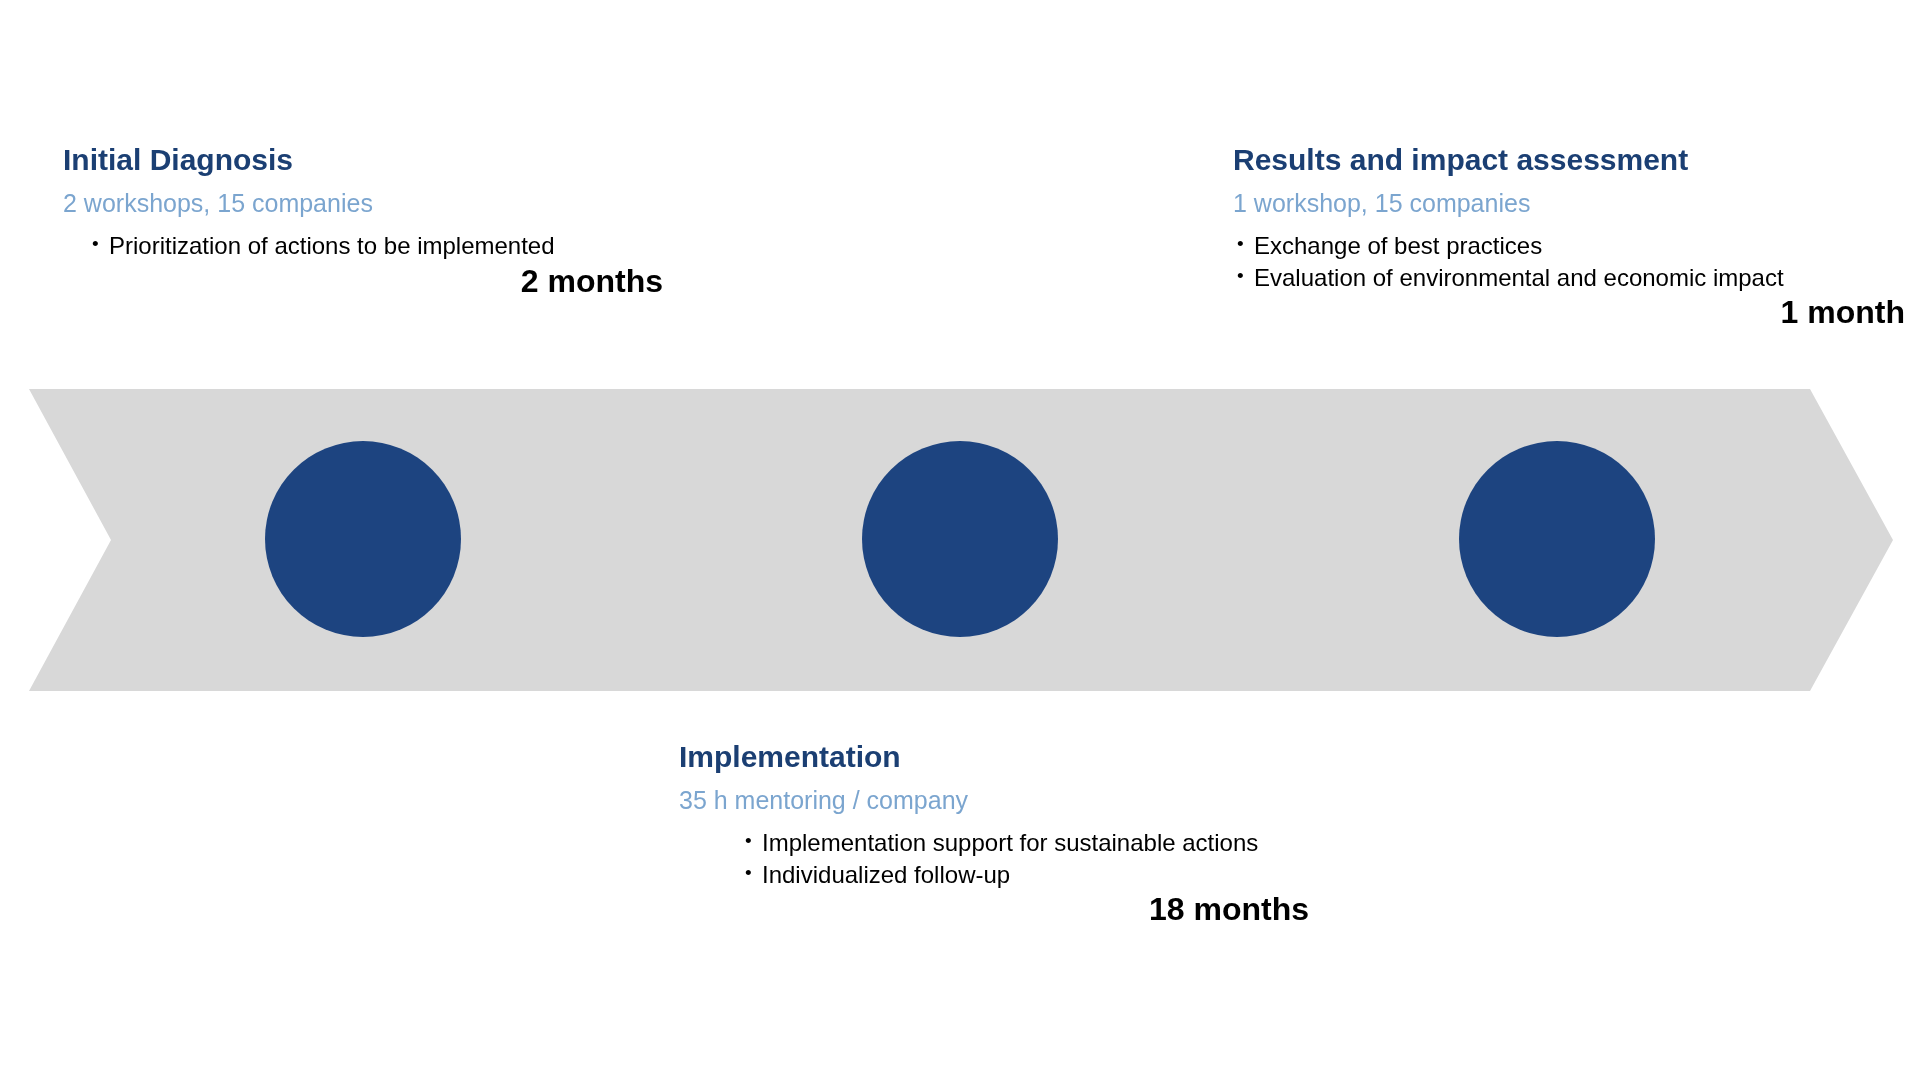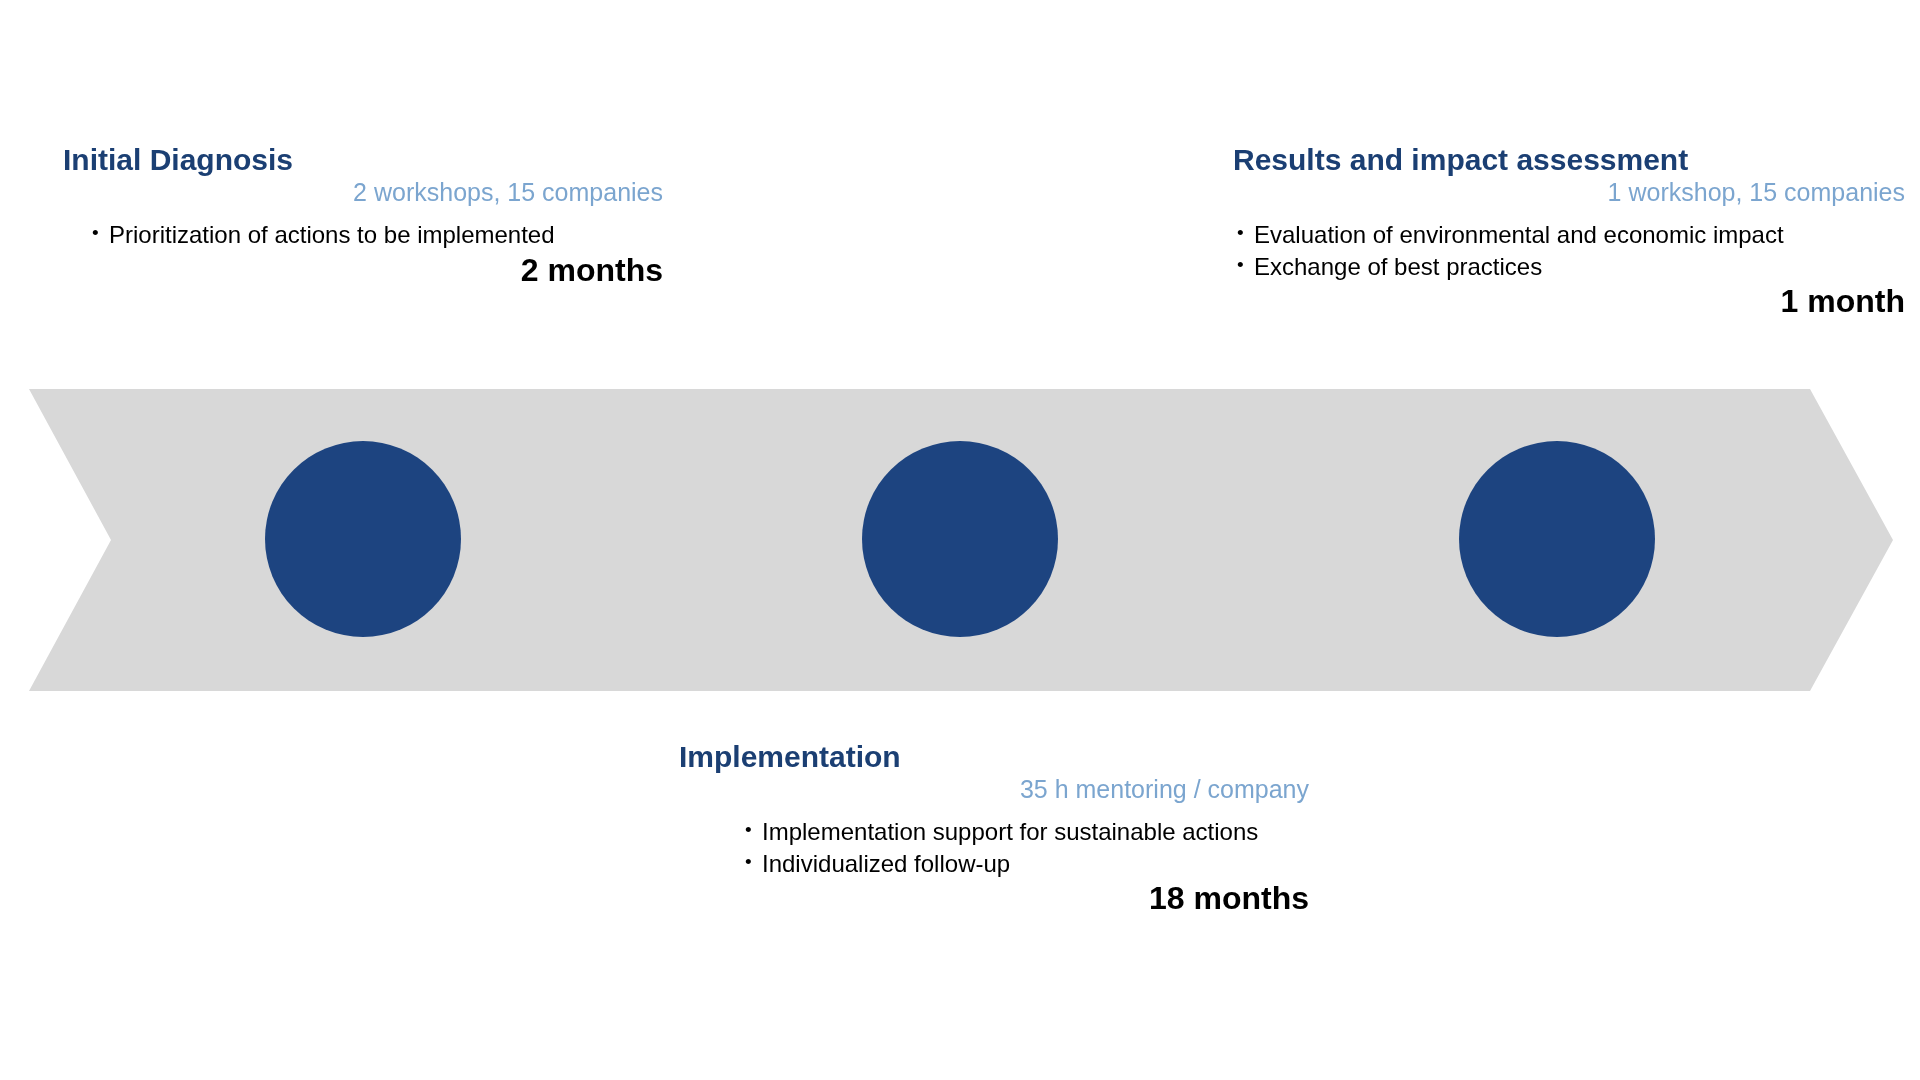--- a/index.html
+++ b/index.html
@@ -55,23 +55,23 @@
     font-size: 30px;
     font-weight: bold;
     color: #1b3f73;
     line-height: 1.12;
     white-space: nowrap;
   }
   .phase-subtitle {
     font-size: 25px;
     font-weight: normal;
     color: #7ba5cf;
-    text-align: right;
+    text-align: left;
     line-height: 1.12;
-    margin-top: 1px;
+    margin-top: 12px;
     white-space: nowrap;
   }
   .phase-bullets {
     list-style: none;
     margin: 13px 0 0 0;
     padding: 0;
     text-align: left;
   }
   .phase-bullets li {
     font-size: 24px;
@@ -154,19 +154,19 @@
       <li>Implementation support for sustainable actions</li>
       <li>Individualized follow-up</li>
     </ul>
     <div class="phase-duration">18 months</div>
   </div>
 
   <div class="phase-block block-3">
     <div class="phase-title">Results and impact assessment</div>
     <div class="phase-subtitle">1 workshop, 15 companies</div>
     <ul class="phase-bullets">
+      <li>Exchange of best practices</li>
       <li>Evaluation of environmental and economic impact</li>
-      <li>Exchange of best practices</li>
     </ul>
     <div class="phase-duration">1 month</div>
   </div>
 
 </div>
 
 </body></html>

